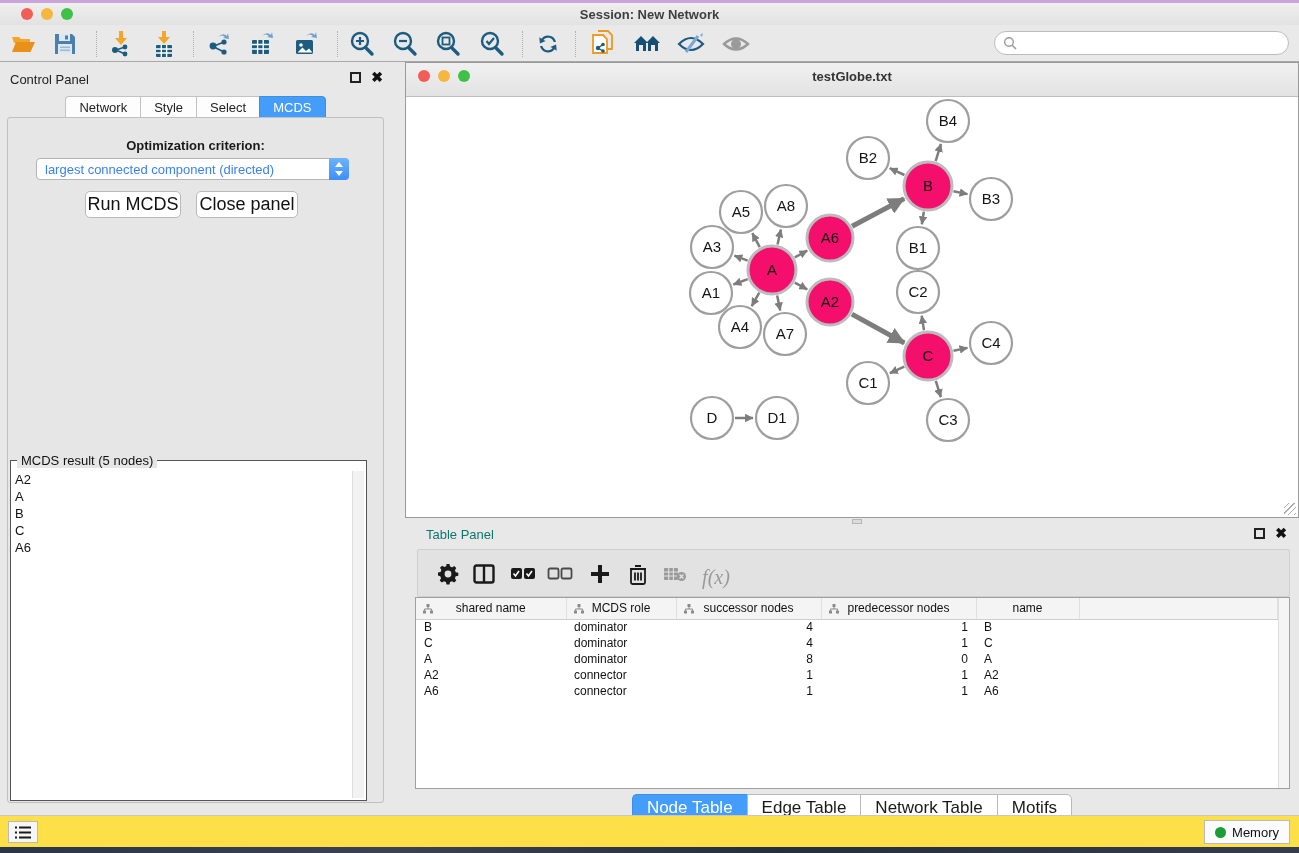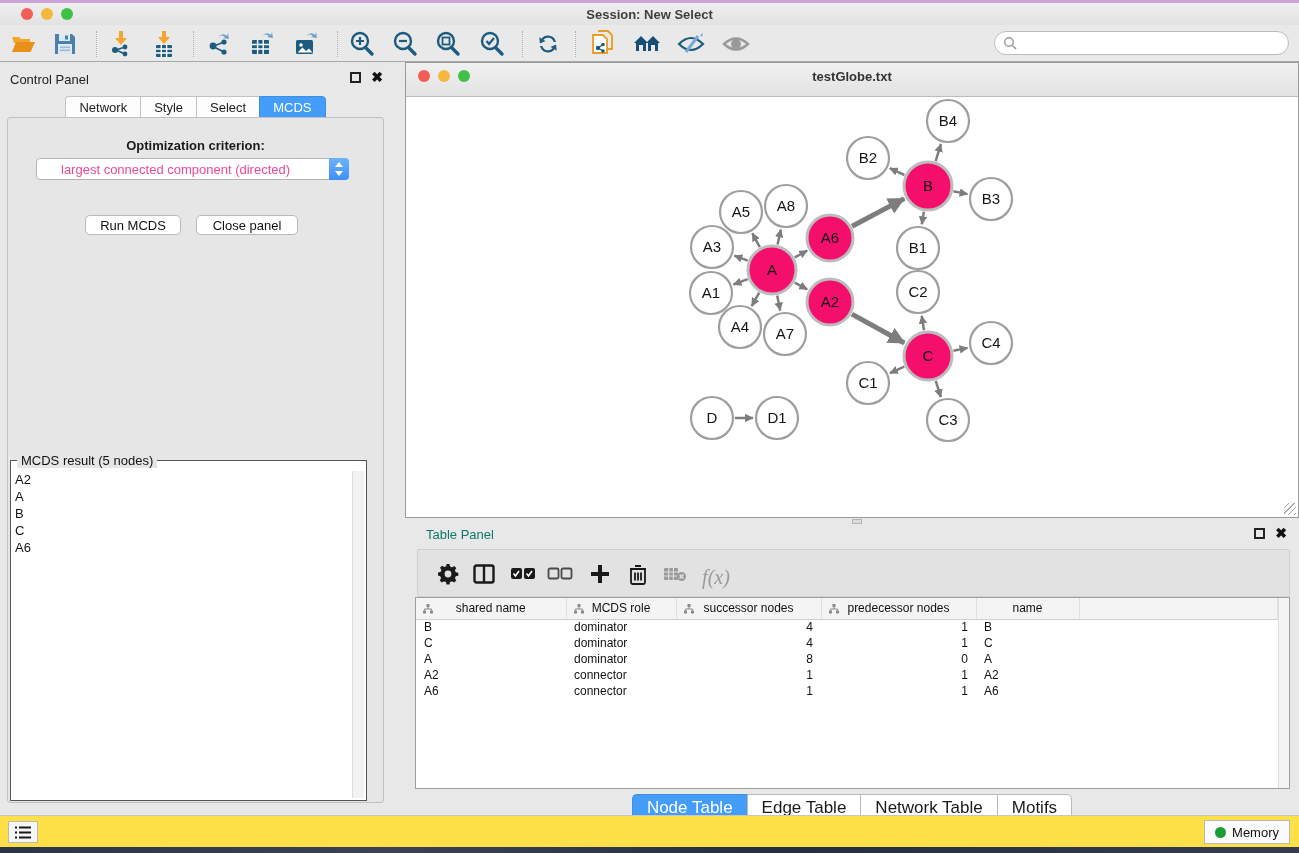--- a/index.html
+++ b/index.html
@@ -26,26 +26,26 @@
   .float-btn { width:11px; height:11px; border:2px solid #222; display:inline-block; }
   .close-btn { font-size:14px; font-weight:bold; color:#111; line-height:11px; }
   #cp-tabs { position:absolute; left:0; top:34px; width:100%; display:flex; justify-content:center; }
   .cp-tab { font-size:13px; color:#222; background:#fdfdfd; border:1px solid #c2c2c2; border-right:none; padding:3px 13px; cursor:pointer; }
   .cp-tab:first-child { border-top-left-radius:4px; }
   .cp-tab:last-child { border-right:1px solid #c2c2c2; border-top-right-radius:4px; }
   .cp-tab.active { background:#449dfb; color:#fff; border-color:#3d8fe4; }
   #cp-content { position:absolute; left:7px; top:55px; width:377px; height:686px; background:#e6e6e6; border:1px solid #c0c0c0; border-radius:3px; }
   #opt-label { position:absolute; left:0; width:100%; top:76px; text-align:center; font-size:13px; font-weight:700; color:#1a1a1a; }
   #criterion { position:absolute; left:36px; top:96px; width:313px; height:22px; background:#fff; border:1px solid #b5b5b5; border-radius:4px; display:flex; align-items:center; cursor:pointer; }
-  #criterion .val { flex:1; font-size:13px; padding-left:24px; color:#ec4899; white-space:nowrap; }
+  #criterion .val { flex:1; font-size:13px; padding-left:8px; color:#3b82f6; white-space:nowrap; }
   #criterion .stepper { width:20px; height:22px; margin:-1px -1px -1px 0; background:linear-gradient(#6db3fb,#3d8ff7); border-radius:0 4px 4px 0; position:relative; }
   .stepper:before, .stepper:after { content:""; position:absolute; left:6px; border-left:4px solid transparent; border-right:4px solid transparent; }
   .stepper:before { top:4px; border-bottom:5px solid #fff; }
   .stepper:after { bottom:4px; border-top:5px solid #fff; }
-  .push-btn { position:absolute; top:129px; height:20px; background:#fff; border:1px solid #b9b9b9; border-radius:5px; font-size:13px; color:#111; display:flex; align-items:center; justify-content:center; cursor:pointer;margin-top:24px; }
+  .push-btn { position:absolute; top:129px; height:27px; background:#fff; border:1px solid #b9b9b9; border-radius:5px; font-size:18px; color:#111; display:flex; align-items:center; justify-content:center; cursor:pointer; }
   #run-btn { left:85px; width:96px; }
   #close-panel-btn { left:196px; width:102px; }
   #result-box { position:absolute; left:10px; top:398px; width:357px; height:341px; border:1px solid #555; background:#fff; }
   #result-legend { position:absolute; left:6px; top:-8px; background:#e6e6e6; padding:0 4px; font-size:13px; color:#111; }
   #result-list { position:absolute; left:2px; top:10px; right:16px; bottom:2px; overflow:hidden; }
   .result-item { font-size:13px; color:#111; padding:1px 2px; }
   #result-scroll { position:absolute; right:2px; top:10px; width:12px; bottom:2px; background:#f2f2f2; border-left:1px solid #ddd; }
 
   
   #net-window { left:405px; top:62px; width:894px; height:456px; background:#fff; border:1px solid #9a9a9a; }
@@ -86,21 +86,21 @@
   #desktop-strip { left:0; top:847px; width:1299px; height:6px; background:linear-gradient(90deg,#2b3547,#3a4254 30%,#252e3e 60%,#343c4e); }
 </style>
 </head>
 <body>
 
 <div id="purple-strip" class="abs"></div>
 <div id="titlebar" class="abs">
   <span class="tl red" style="left:21px; top:5px;"></span>
   <span class="tl yellow" style="left:41px; top:5px;"></span>
   <span class="tl green" style="left:61px; top:5px;"></span>
-  <div class="title">Session: New Select</div>
+  <div class="title">Session: New Network</div>
 </div>
 
 <div id="toolbar" class="abs">
 
   <div class="tool" style="left:8px;">
     <svg width="26" height="26" viewBox="0 0 26 26">
         <path d="M2 6 h7 l2 2 h9 v4 H4 z" fill="#f3a62b"></path>
         <path d="M2 21 L6 11 h19 l-4.5 10 z" fill="#e8901a"></path>
       </svg>
   </div>

